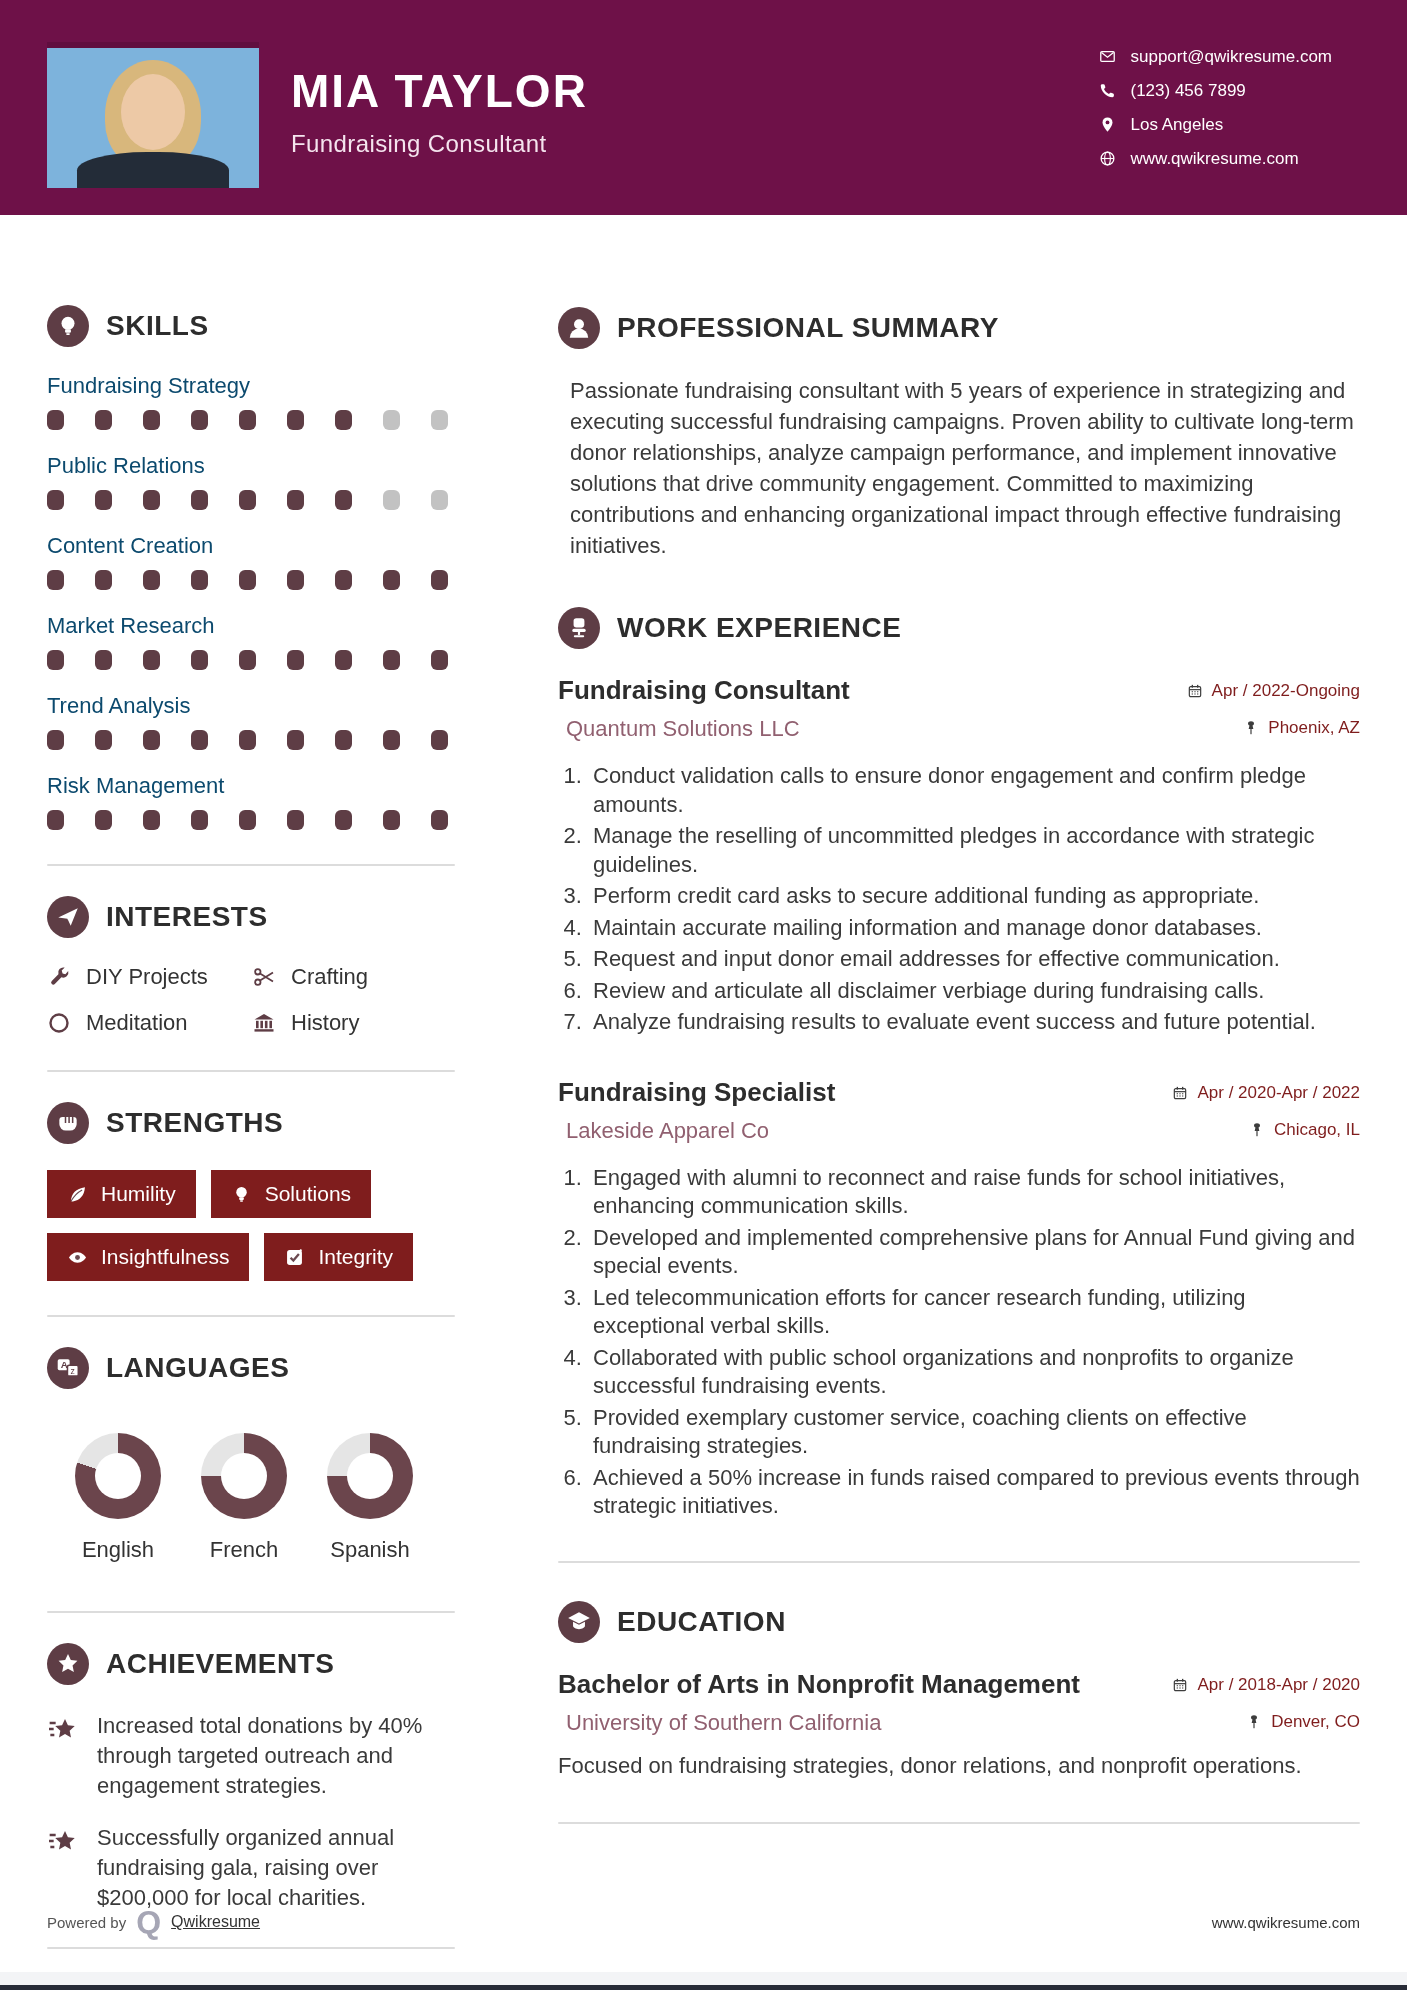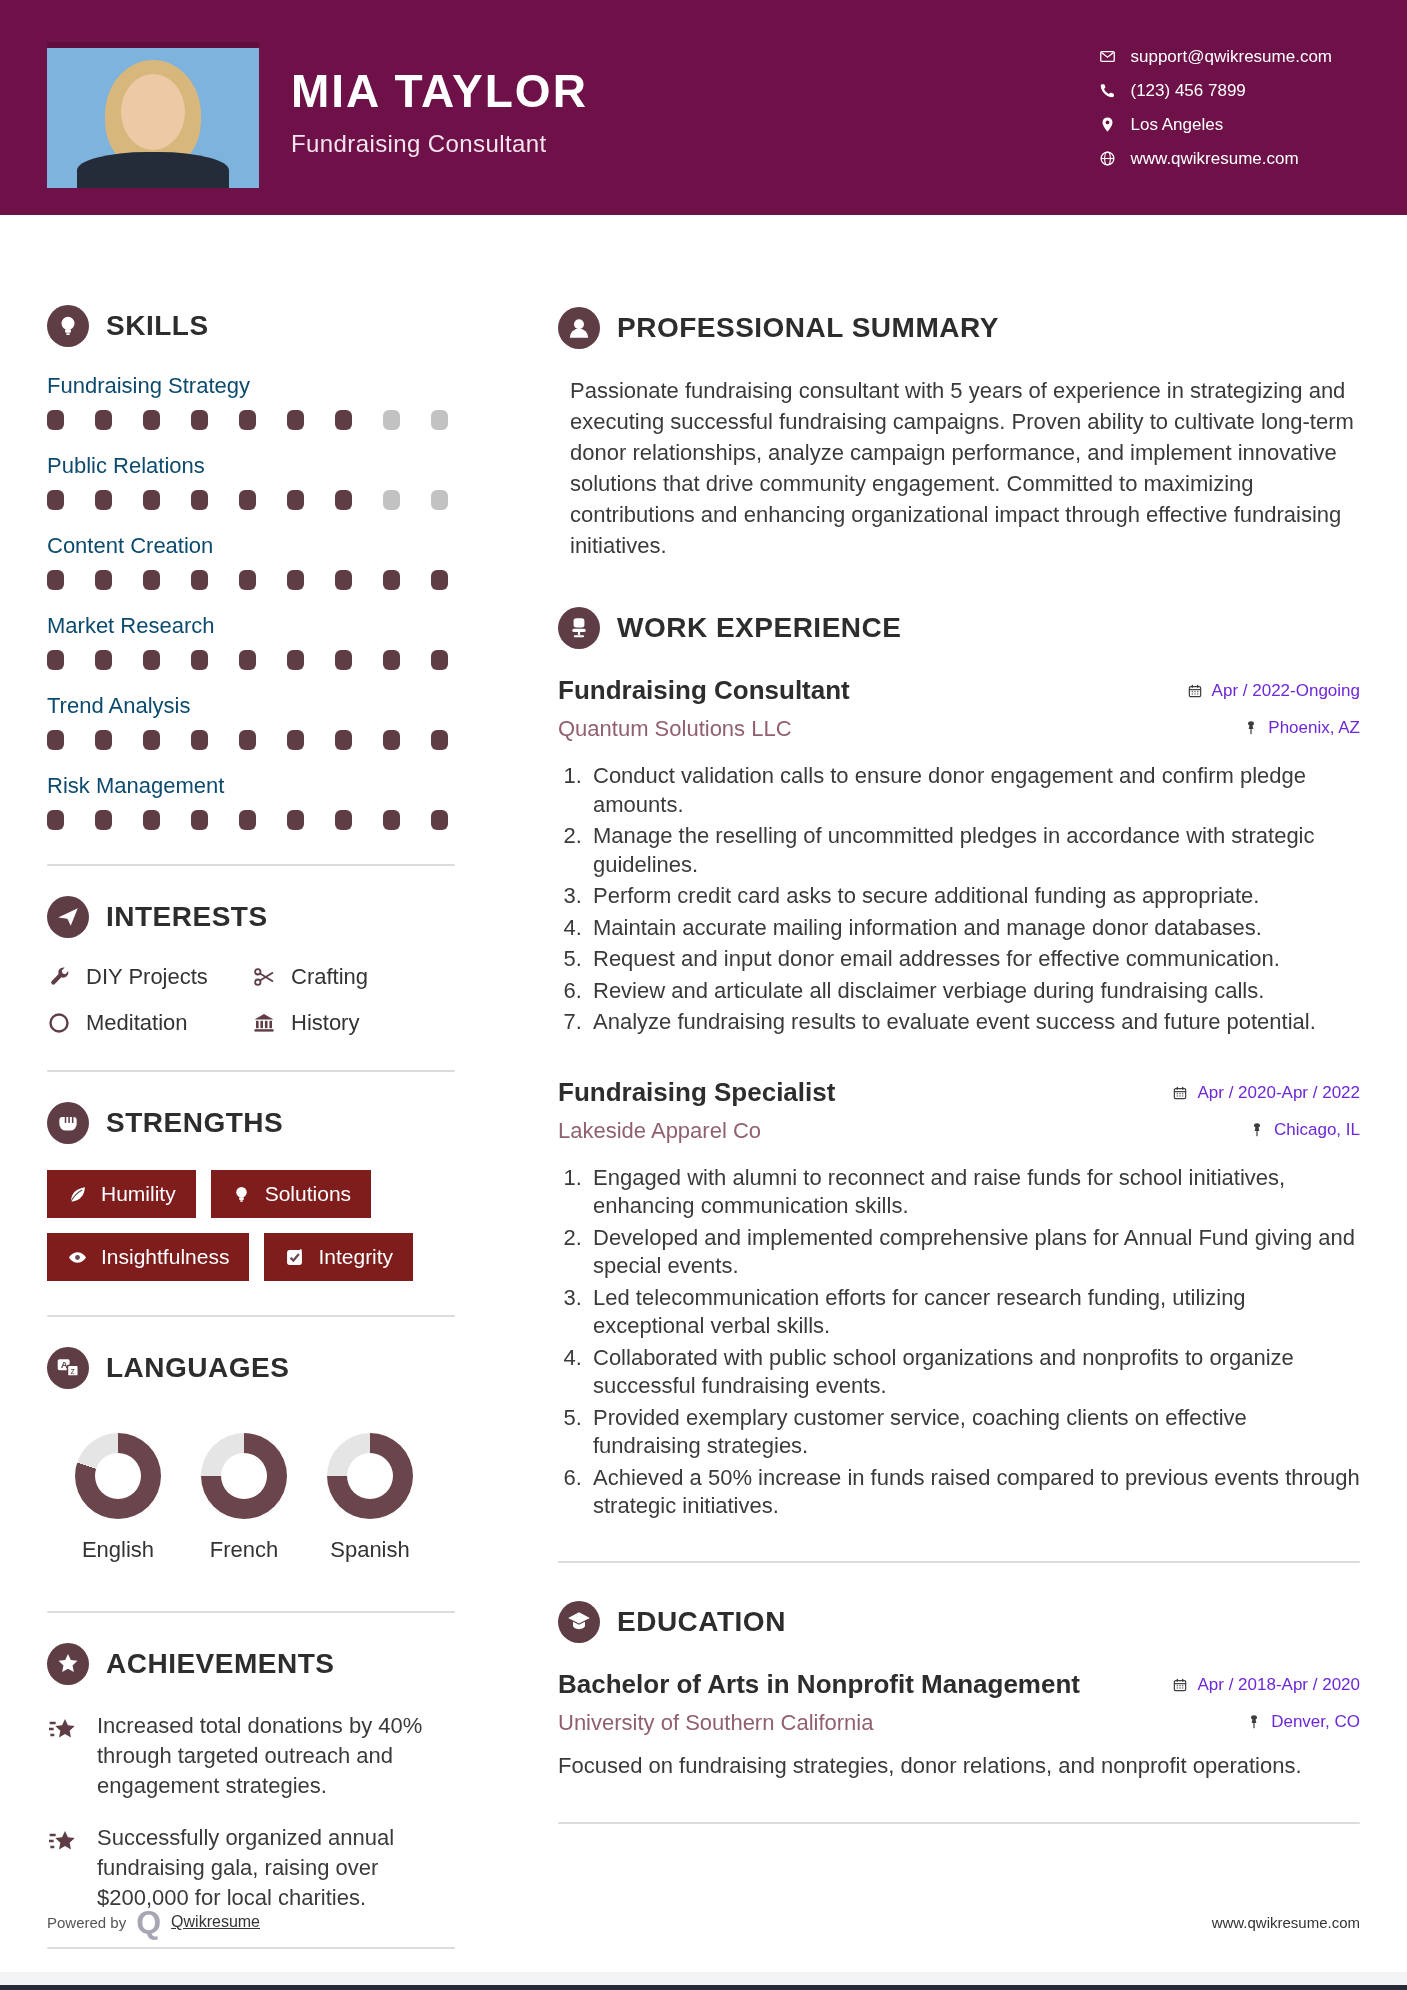--- a/index.html
+++ b/index.html
@@ -62,23 +62,23 @@
   .ach .ic { width:32px; height:32px; color:#5e3d45; flex:none; margin-top:2px; }
   .ach-text { font-size:22px; line-height:30px; color:#3a3a3a; }
   
   .summary-block { margin-top:92px; }
   .summary-text { font-size:22px; line-height:31px; color:#3a3a3a;margin-left:12px; }
   .work-block { margin-top:46px; }
   .edu-block  { margin-top:0; }
   .job { margin-bottom:40px; }
   .jobrow { display:flex; justify-content:space-between; align-items:baseline; }
   .jobtitle { font-size:26px; font-weight:bold; color:#2d2d2d; }
-  .meta { font-size:17px; color:#6d28d9; display:flex; align-items:center; gap:9px; }
+  .meta { font-size:17px; color:#7f1d1d; display:flex; align-items:center; gap:9px; }
   .meta .ic { width:16px; height:16px; color:#3d3d3d; flex:none; }
-  .company { font-size:22px; color:#916070; margin-top:10px; }
+  .company { font-size:22px; color:#916070; margin-top:10px;margin-left:8px; }
   .bullets { margin:20px 0 0 0; padding-left:30px; font-size:22px; line-height:28.5px; color:#3a3a3a; }
   .bullets li { padding-left:5px; margin-bottom:3px; }
   .rightcol .divider.mid { margin:28px 0 38px; }
   .edu-note { font-size:22px; line-height:28.5px; color:#3a3a3a; margin-top:16px; }
   
   .footer-row { position:absolute; left:47px; right:47px; bottom:52px;
                 display:flex; justify-content:space-between; align-items:center; }
   .powered { display:flex; align-items:center; gap:10px; }
   .powered-label { font-size:15px; color:#555; }
   .qlogo { font-size:32px; font-weight:bold; color:#a6a6b5; line-height:1; }

